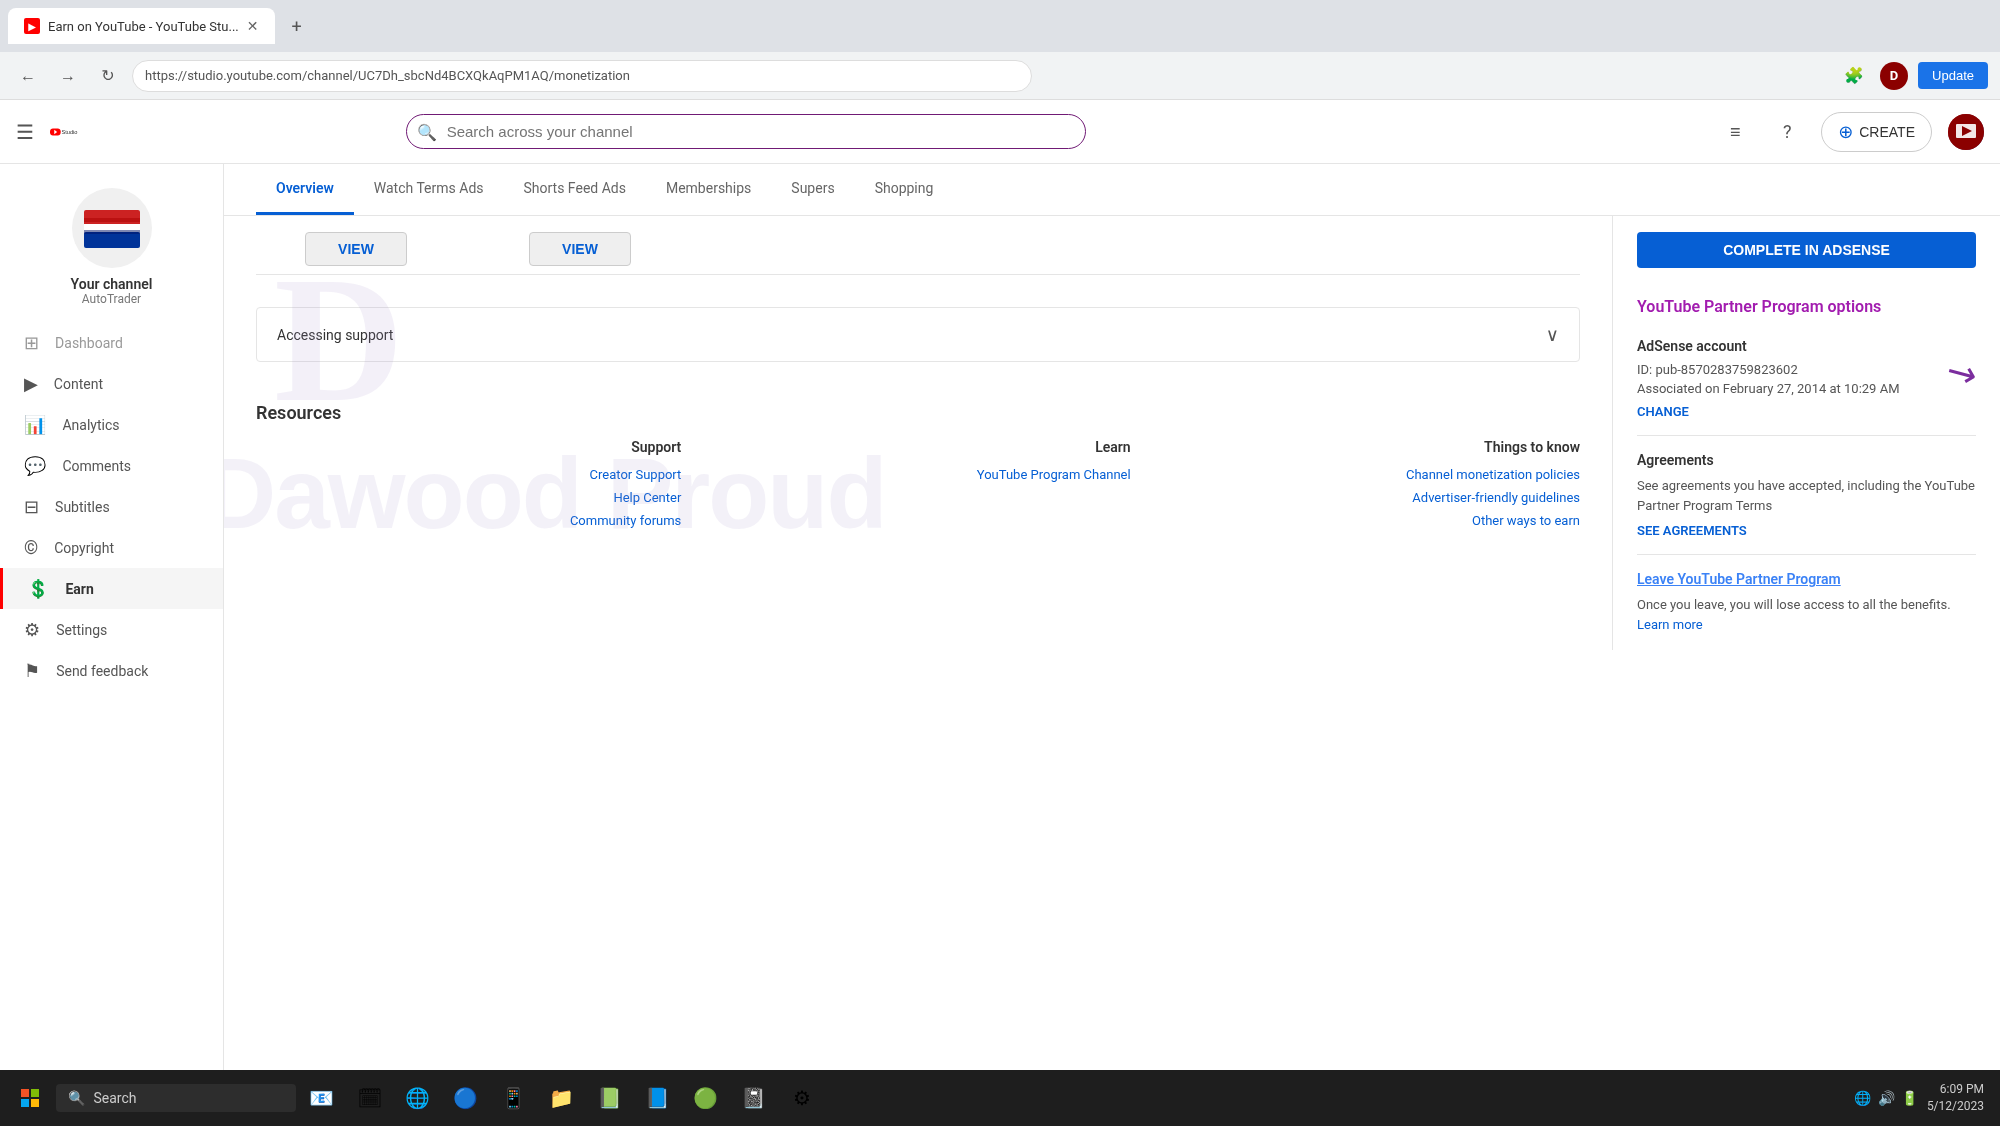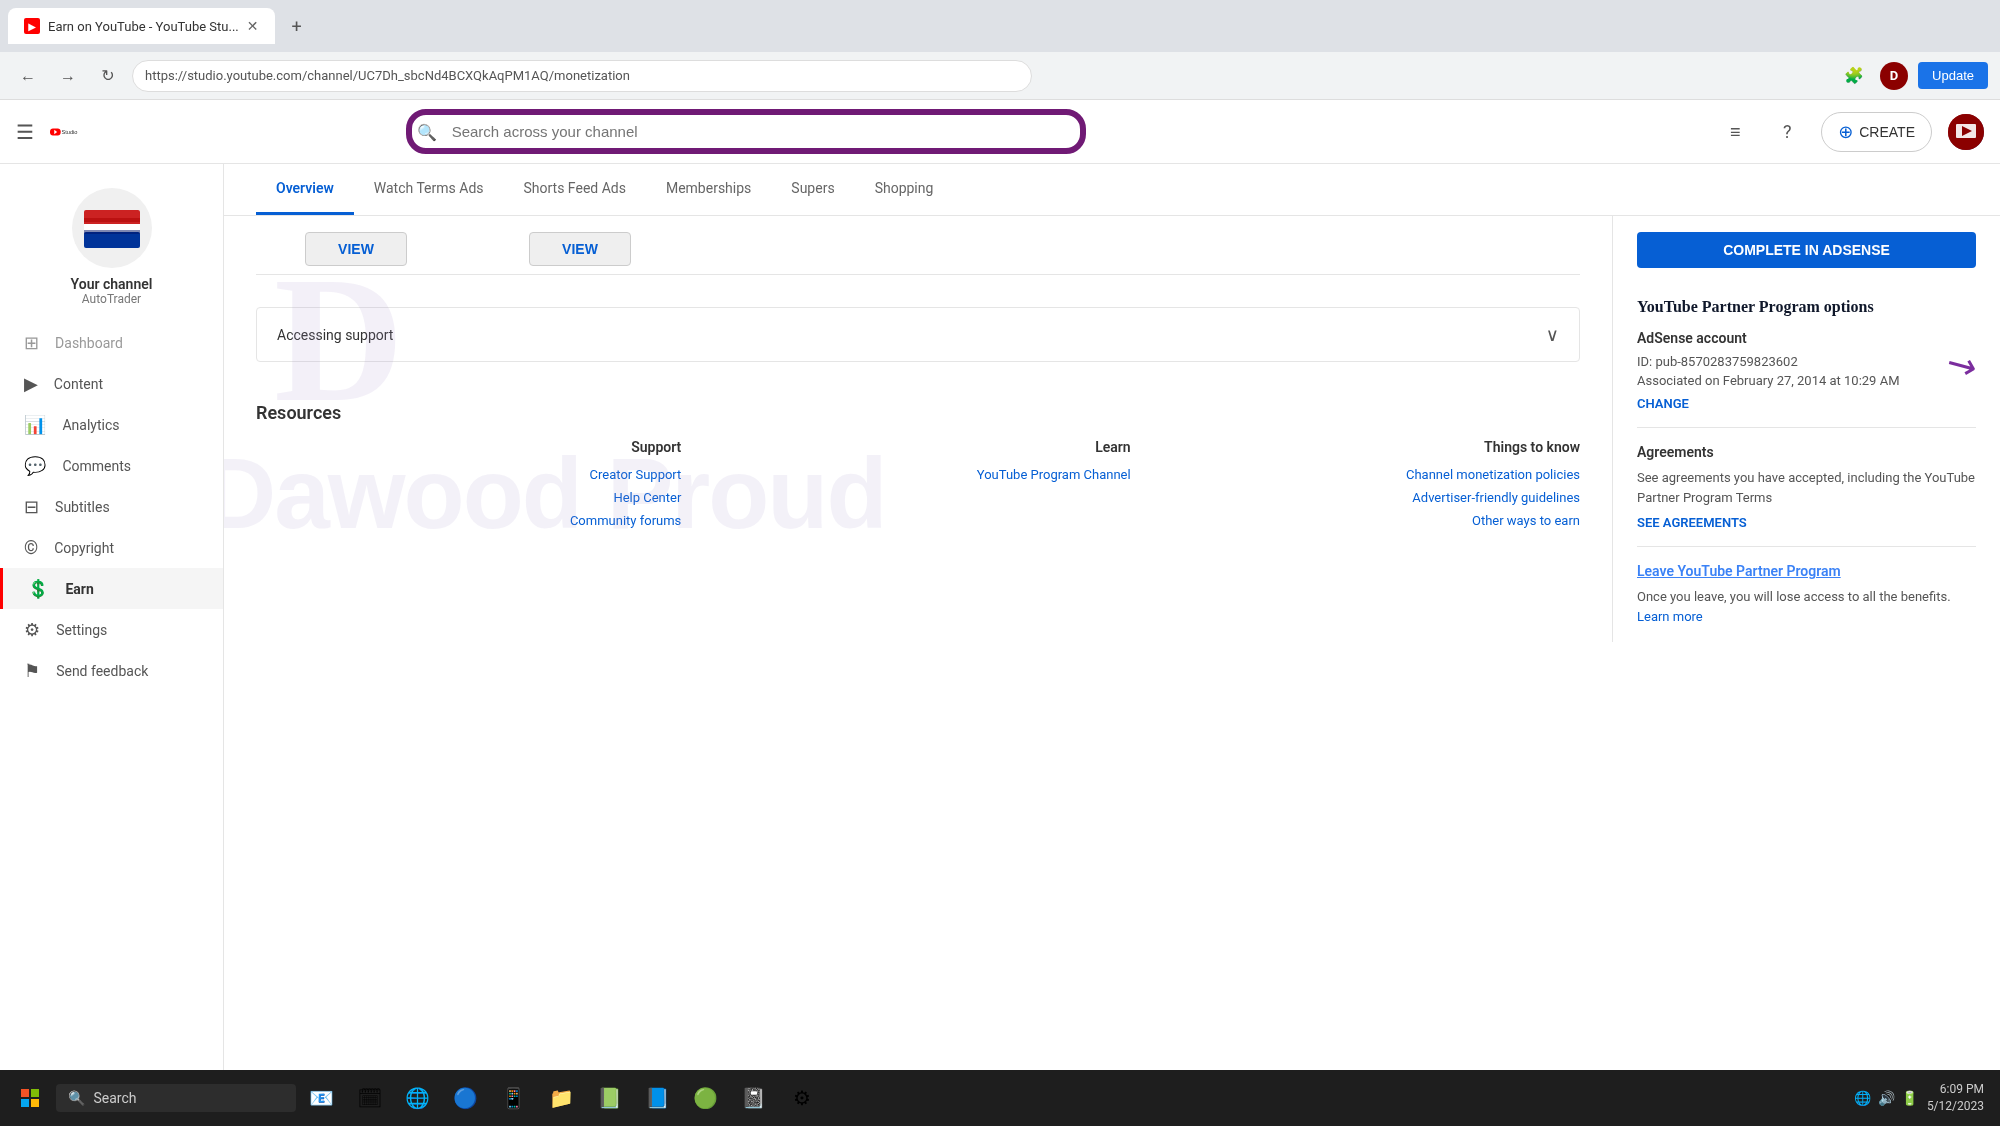--- a/index.html
+++ b/index.html
@@ -17,21 +17,21 @@
     .browser-actions { margin-left: auto; display: flex; align-items: center; gap: 8px; }
     .update-btn { background: #1a73e8; color: white; border: none; border-radius: 4px; padding: 6px 14px; font-size: 13px; cursor: pointer; }
     .profile-btn { width: 28px; height: 28px; border-radius: 50%; background: #8b0000; display: flex; align-items: center; justify-content: center; color: white; font-size: 13px; font-weight: bold; }
 
     
     .top-bar { height: 64px; background: #fff; display: flex; align-items: center; padding: 0 16px; gap: 16px; border-bottom: 1px solid #e5e5e5; position: fixed; top: 100px; left: 0; right: 0; z-index: 100; }
     .hamburger { font-size: 20px; cursor: pointer; color: #555; }
     .yt-studio-logo { display: flex; align-items: center; gap: 8px; text-decoration: none; }
     .yt-icon { width: 32px; height: 22px; }
     .search-bar { flex: 1; max-width: 680px; margin: 0 auto; position: relative; }
-    .search-input { width: 100%; border: 6px solid #701a75; border-radius: 20px; padding: 8px 16px 8px 40px; font-size: 15px; color: #333; outline: none; }
+    .search-input { width: 100%; border: 1px solid #701a75; border-radius: 20px; padding: 8px 16px 8px 40px; font-size: 15px; color: #333; outline: none; }
     .search-icon-wrap { position: absolute; left: 12px; top: 50%; transform: translateY(-50%); color: #888; }
     .top-actions { margin-left: auto; display: flex; align-items: center; gap: 16px; }
     .icon-btn { width: 36px; height: 36px; border-radius: 50%; display: flex; align-items: center; justify-content: center; cursor: pointer; color: #555; font-size: 18px; }
     .create-btn { display: flex; align-items: center; gap: 6px; background: transparent; border: 1px solid #ccc; border-radius: 20px; padding: 8px 16px; cursor: pointer; font-size: 14px; color: #333; font-weight: 500; }
     .create-plus { color: #065fd4; font-size: 18px; }
     .channel-avatar { width: 36px; height: 36px; border-radius: 50%; background: linear-gradient(135deg, #c0392b, #2c3e8c); display: flex; align-items: center; justify-content: center; }
 
     
     .sidebar { width: 224px; background: #fff; border-right: 1px solid #e5e5e5; padding-top: 64px; position: fixed; top: 100px; left: 0; bottom: 0; overflow-y: auto; z-index: 50; }
     .channel-info { display: flex; flex-direction: column; align-items: center; padding: 24px 16px 16px; }
@@ -69,21 +69,21 @@
 
     
     .resources-section { padding: 24px 0; }
     .resources-grid { display: grid; grid-template-columns: 1fr 1fr 1fr; gap: 24px; text-align: right; }
     .resource-col h4 { font-size: 14px; font-weight: 600; color: #333; margin-bottom: 12px; }
     .resource-link { display: block; font-size: 13px; color: #065fd4; text-decoration: none; margin-bottom: 8px; cursor: pointer; }
 
     
     .complete-btn { background: #065fd4; color: white; border: none; border-radius: 4px; padding: 10px 20px; font-size: 14px; font-weight: 600; cursor: pointer; width: 100%; margin-bottom: 20px; }
     .yt-partner-section { margin-top: 8px; }
-    .partner-title { font-size: 16px; font-weight: 600; color: #0f172a; margin-bottom: 12px; line-height: 1.4; font-family: Liberation Serif, serif; }
+    .partner-title { font-size: 16px; font-weight: 600; color: #a21caf; margin-bottom: 20px; line-height: 1.4; }
     .adsense-section { margin-bottom: 8px; }
     .adsense-title { font-size: 14px; font-weight: 600; color: #333; margin-bottom: 8px; }
     .adsense-id { font-size: 13px; color: #555; margin-bottom: 4px; }
     .adsense-date { font-size: 13px; color: #555; margin-bottom: 8px; }
     .change-link { font-size: 13px; color: #065fd4; cursor: pointer; font-weight: 600; }
     .divider { border: none; border-top: 1px solid #e5e5e5; margin: 16px 0; }
     .agreements-section { margin-bottom: 16px; }
     .agreements-title { font-size: 14px; font-weight: 600; color: #333; margin-bottom: 8px; }
     .agreements-text { font-size: 13px; color: #555; line-height: 1.5; margin-bottom: 8px; }
     .see-agreements-link { font-size: 13px; color: #065fd4; cursor: pointer; font-weight: 600; }

